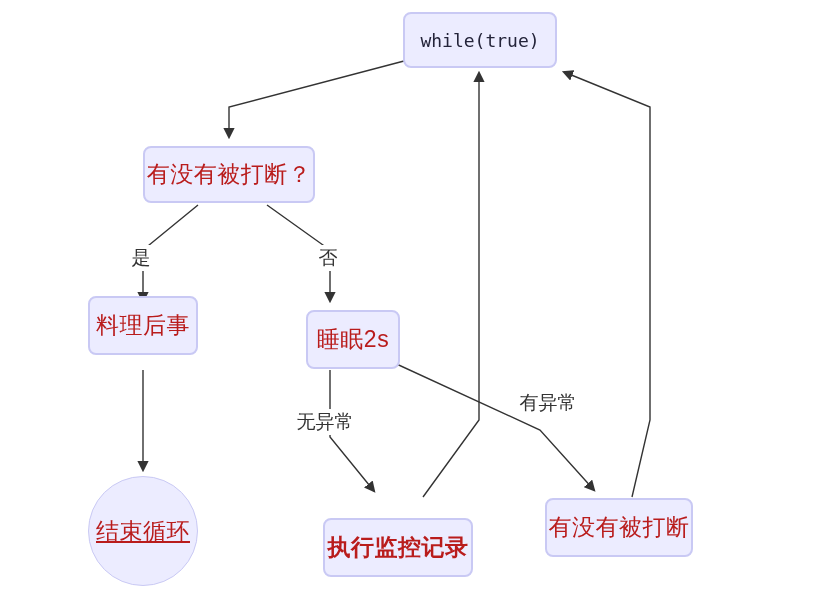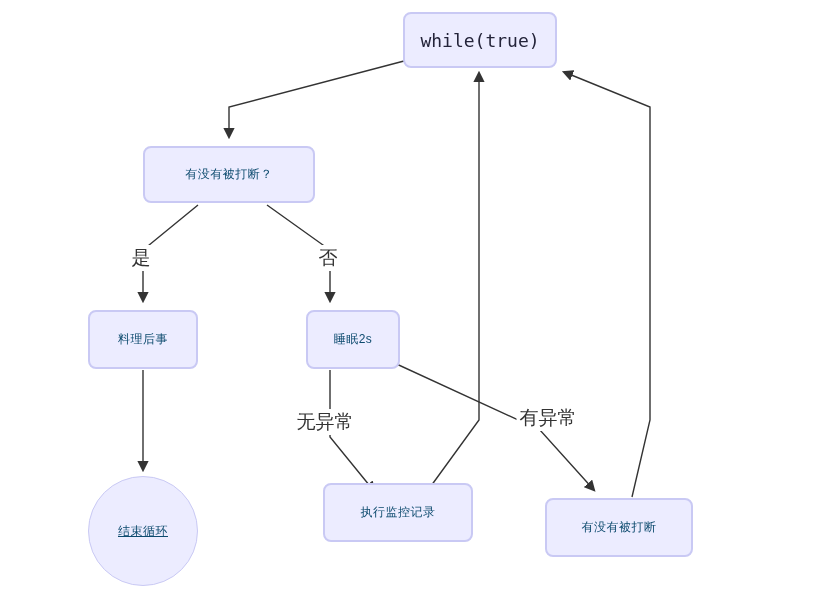--- a/index.html
+++ b/index.html
@@ -30,22 +30,22 @@
   }
   .node {
     position: absolute;
     box-sizing: border-box;
     background: #ececff;
     border: 2px solid #c9c9f4;
     border-radius: 8px;
     display: flex;
     align-items: center;
     justify-content: center;
-    font-size: 12px;
-    color: #0c4a6e;
+    font-size: 23px;
+    color: #b91c1c;
     letter-spacing: 0.5px;
     z-index: 2;
   }
   .node.circle {
     border-radius: 50%;
     border-width: 1.5px;
     text-decoration: underline;
   }
   .node.mono {
     font-family: "DejaVu Sans Mono", monospace;
@@ -59,30 +59,30 @@
     background: #ffffff;
     padding: 0 3px;
     font-size: 19px;
     color: #333333;
     z-index: 3;
     white-space: nowrap;
   }
   
   #n-while   { left: 403px; top: 12px;  width: 154px; height: 56px; }
   #n-check   { left: 143px; top: 146px; width: 172px; height: 57px; }
-  #n-cleanup { left: 88px;  top: 310px; width: 110px; height: 59px; }
+  #n-cleanup { left: 88px;  top: 296px; width: 110px; height: 59px; }
   #n-sleep   { left: 283px; top: 310px; width: 94px;  height: 59px; margin-left: 23px; }
   #n-end     { left: 88px;  top: 476px; width: 110px; height: 110px; }
-  #n-monitor { left: 323px; top: 483px; width: 150px; height: 59px; }
+  #n-monitor { left: 323px; top: 518px; width: 150px; height: 59px; font-weight: bold; }
   #n-flag    { left: 545px; top: 498px; width: 148px; height: 59px; }
   
   #lbl-yes  { left: 141px; top: 258px; }
   #lbl-no   { left: 328px; top: 258px; }
   #lbl-noex { left: 325px; top: 422px; }
-  #lbl-ex   { left: 548px; top: 418px; }
+  #lbl-ex   { left: 548px; top: 403px; }
 </style>
 </head>
 <body>
 
 <div id="canvas">
 
   <svg id="edge-layer" viewBox="0 0 826 600" xmlns="http://www.w3.org/2000/svg">
     <defs>
       <marker id="arrow" viewBox="0 0 10 10" refX="8" refY="5" markerWidth="8" markerHeight="8" orient="auto-start-reverse">
         <path d="M 0 0 L 10 5 L 0 10 z" fill="#333333"></path>

